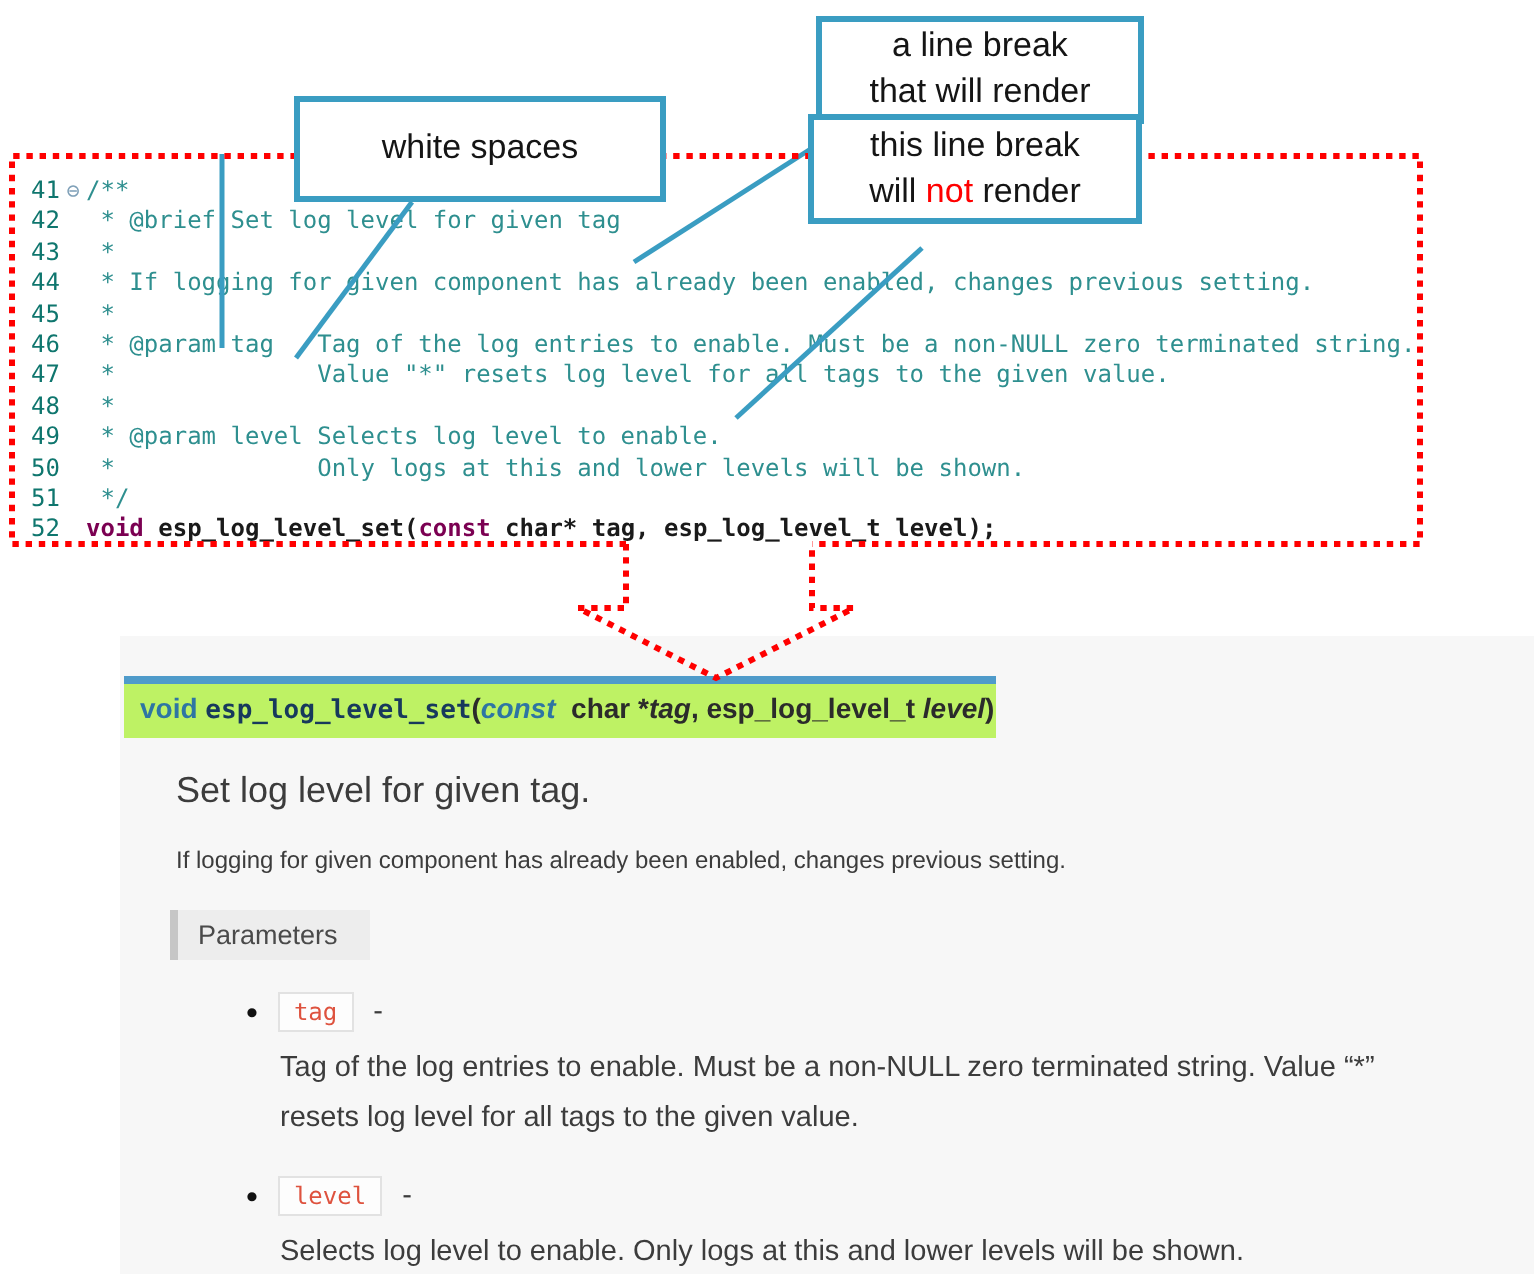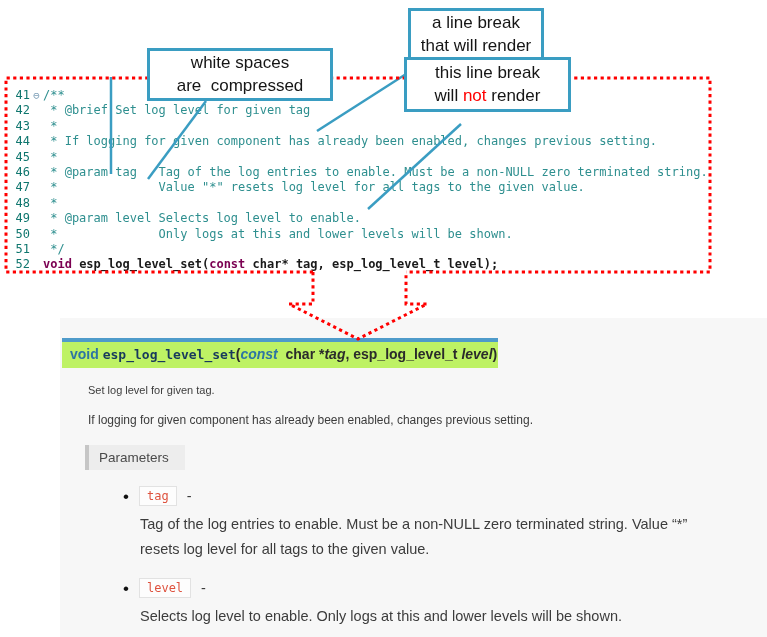--- a/index.html
+++ b/index.html
@@ -13,21 +13,21 @@
   
   .callout {
     position:absolute; z-index:4; background:#fff; border:3px solid #3A9DC2;
     box-sizing:border-box; text-align:center; color:#151515;
     font-size:17px; line-height:1.35; display:flex; flex-direction:column; justify-content:center;
   }
   .callout .cl { white-space:pre; }
   .red-word { color:#FF0000; }
   .box1 { left:28px;  top:13px; width:120px; height:64px; }
   .box2 { left:147px; top:48px; width:186px; height:53px; }
-  .box3 { left:408px; top:8px;  width:136px; height:54px; }
+  .box3 { left:408px; top:8px;  width:164px; height:54px; }
   .box4 { left:404px; top:57px; width:167px; height:55px; }
 
   
   .code-region {
     position:absolute; left:10px; top:88px; z-index:2;
     font-family:"DejaVu Sans Mono", monospace; font-size:12px; line-height:15.4px;
   }
   .code-row { white-space:pre; height:15.4px; }
   .ln   { display:inline-block; width:20px; text-align:right; color:#0f766e; }
   .fold { display:inline-block; width:13px; text-align:center; color:#7FA0B8; font-size:11px; }
@@ -44,21 +44,21 @@
     margin:20px 0 0 2px; width:436px; box-sizing:border-box;
     border-top:4px solid #4F9BCA; background:#bef264;
     padding:4px 8px 6px 8px; font-size:14px; font-weight:bold; white-space:pre;
   }
   .sig-kw    { color:#2E75A3; }
   .sig-kwi   { color:#2E75A3; font-style:italic; }
   .sig-name  { font-family:"DejaVu Sans Mono", monospace; color:#17395C; font-size:13px; }
   .sig-plain { color:#2B2B2B; }
   .sig-pname { color:#2B2B2B; font-style:italic; }
 
-  .doc-brief { margin:16px 0 0 28px; font-size:11px; }
+  .doc-brief { margin:16px 0 0 28px; font-size:18px; }
   .doc-desc  { margin:17px 0 0 28px; font-size:12px; }
   .params-label {
     display:inline-block; margin:18px 0 0 25px; background:#EDEDED;
     border-left:4px solid #C6C6C6; padding:5px 16px 5px 10px;
     font-weight:normal; font-size:13.5px; color:#4A4A4A;
   }
   .params-list { list-style:none; margin:0; padding:0; }
   .param-item { margin:15px 0 0 63px; }
   .param-head { display:flex; align-items:center; gap:10px; height:22px; }
   .bullet { font-size:17px; color:#111; line-height:1; }
@@ -84,21 +84,20 @@
     </g>
 
     <g stroke="#FF0000" stroke-width="3" fill="none" stroke-dasharray="3.2 3.4">
       <path d="M 313 272 H 6 V 78 H 710 V 272 H 406"></path>
       <path d="M 313 272 V 304 H 289 L 358 339 L 427 304 H 406 V 272"></path>
     </g>
   </svg>
 
   <div class="callout box2">
     <div class="cl">white spaces</div>
-    <div class="cl">are  compressed</div>
   </div>
   <div class="callout box3">
     <div class="cl">a line break</div>
     <div class="cl">that will render</div>
   </div>
   <div class="callout box4">
     <div class="cl">this line break</div>
     <div class="cl"><span>will </span><span class="red-word">not</span><span> render</span></div>
   </div>
 

